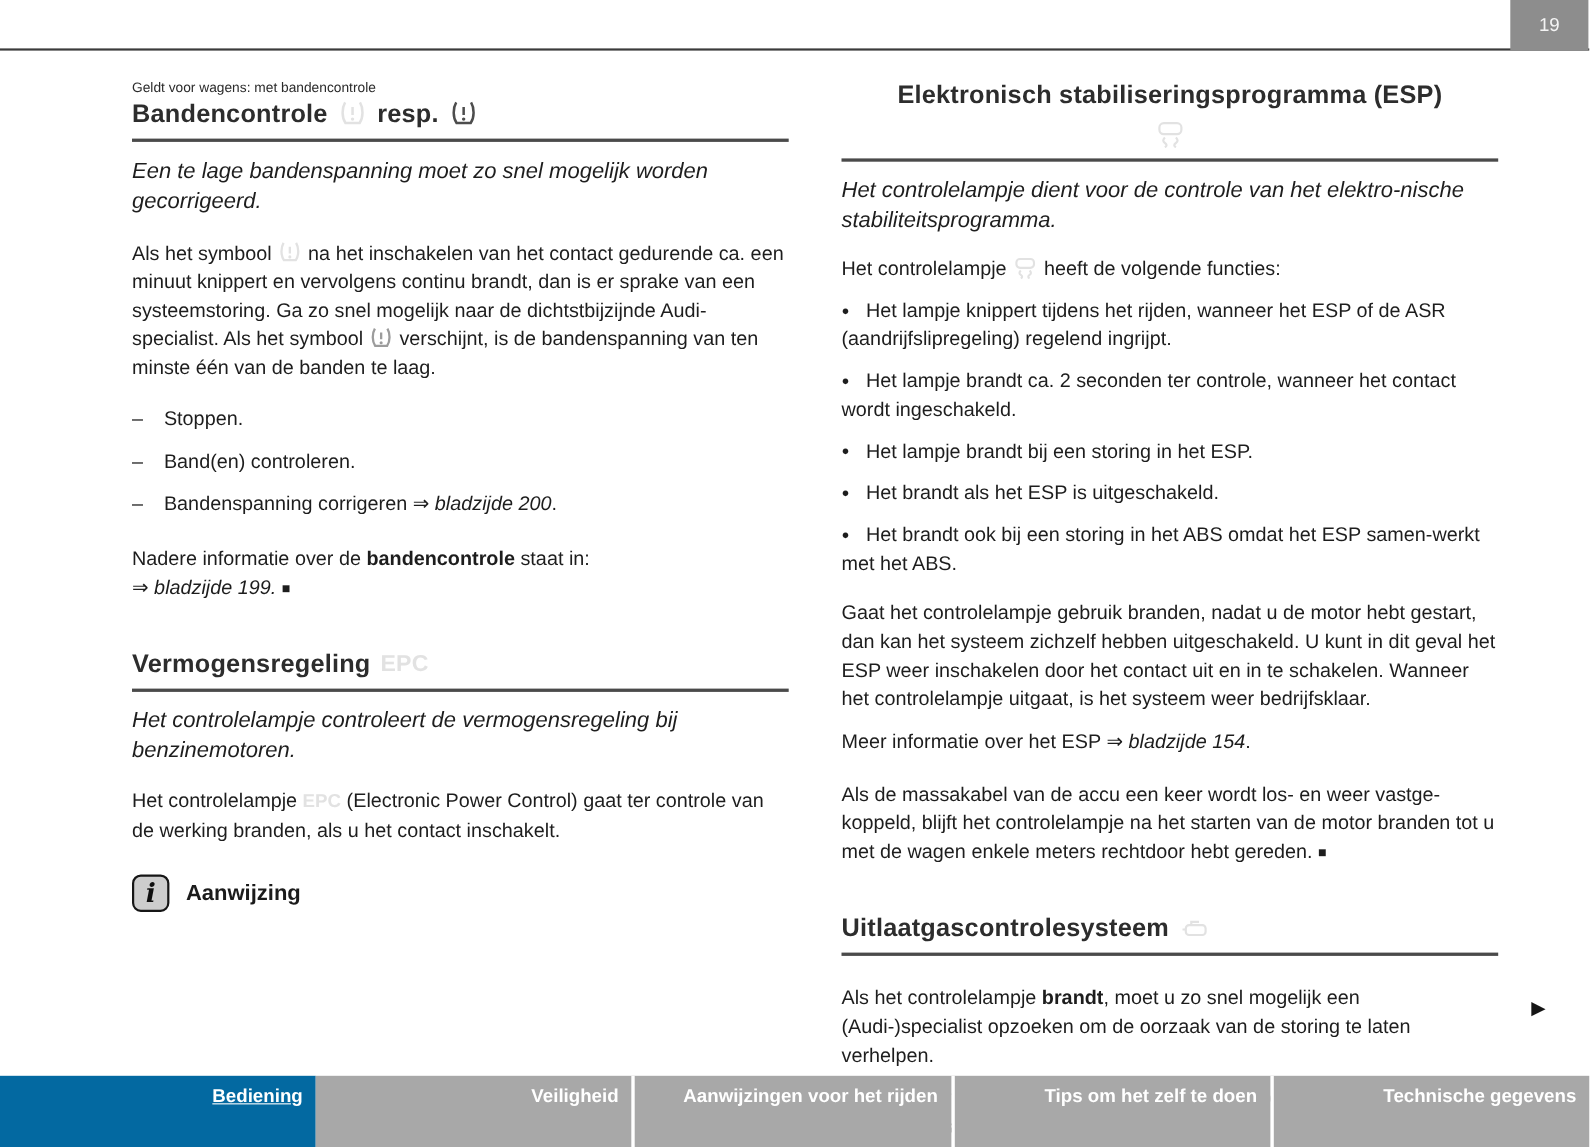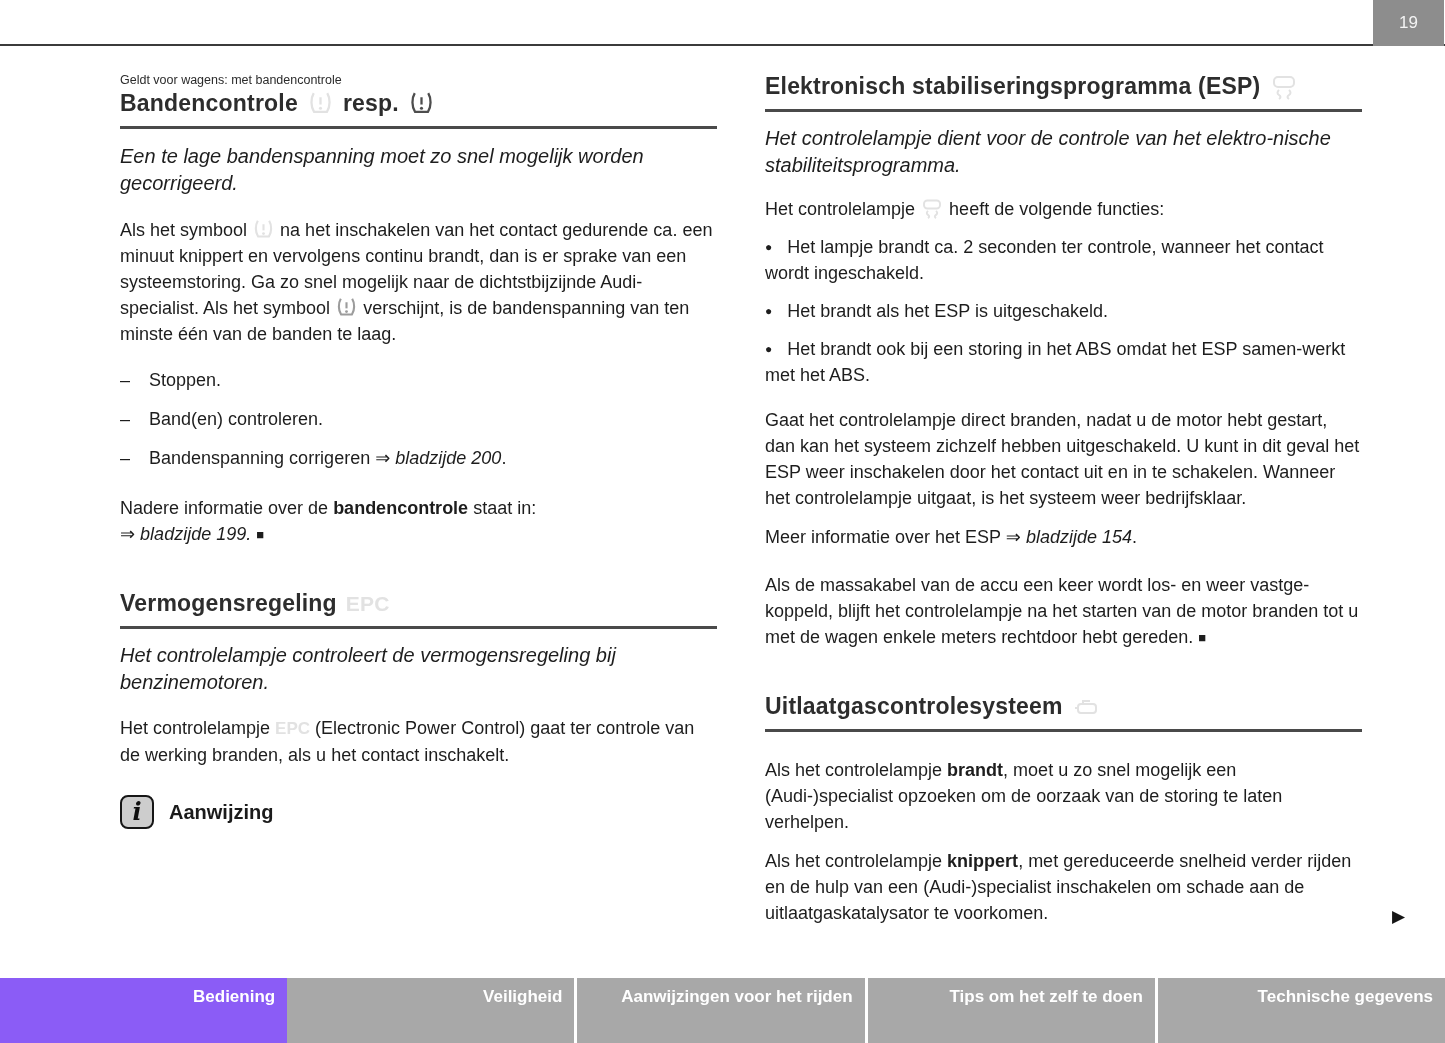--- a/index.html
+++ b/index.html
@@ -17,21 +17,21 @@
   .col{position:absolute;top:46px;width:597px;}
   .col-left{left:120px;}
   .col-right{left:765px;}
 
   .applies-note{font-size:12.5px;color:#2b2b2b;margin-top:27px;}
   .h1{
     font-size:23px;font-weight:bold;color:#2d2d2d;letter-spacing:0.2px;
     border-bottom:3px solid #4a4a4a;padding-bottom:9px;margin:3px 0 0;
     display:flex;align-items:center;gap:9px;
   }
-  .h1.mt{margin-top:27px;}
+  .h1.mt{margin-top:27px;flex-direction:column;}
   .h1.gap-top{margin-top:43px;text-align:center;}
   .lead{font-style:italic;font-size:20px;line-height:27px;margin:14px 0 0;color:#1e1e1e;}
   .body-p{font-size:18px;line-height:26px;margin:20px 0 0;}
   .mt13{margin-top:13px;} .mt15{margin-top:22px;} .mt19{margin-top:19px;}
   .mt24{margin-top:24px;} .mt25{margin-top:25px;} .mt9{margin-top:9px;}
 
   .ghost{color:#e2e2e2;}
   .ghost-mid{color:#9c9c9c;}
   .ghost-text{color:#e2e2e2;font-weight:bold;}
   .icon{display:inline-flex;vertical-align:-4px;}
@@ -59,21 +59,21 @@
 
   .cont-arrow{position:absolute;left:1392px;top:906px;font-size:17px;color:#151515;}
 
   .tabs{position:absolute;left:0;bottom:0;width:1445px;height:65px;display:flex;}
   .tab{
     flex:1 1 0;box-sizing:border-box;background:#a8a8a8;color:#ffffff;
     font-size:17px;font-weight:bold;line-height:20px;text-align:right;
     padding:9px 12px 0 20px;
   }
   .tab + .tab{border-left:3px solid #ffffff;}
-  .tab.active{background:#8b5cf6;}
+  .tab.active{background:#0369a1;text-decoration:underline;}
   .tab.no-sep{border-left:none;}
   b{font-weight:bold;} i{font-style:italic;}
 </style>
 </head>
 <body>
 
 <div class="toprule"></div>
 <div class="pagenum">19</div>
 
 <div class="col col-left">
@@ -193,31 +193,37 @@
         <path d="M9 3 h12 a4 4 0 0 1 4 4 v2 a4 4 0 0 1 -4 4 h-12 a4 4 0 0 1 -4 -4 v-2 a4 4 0 0 1 4 -4 z"></path>
         <path d="M10 16 q-3 3 0 5 q3 2 0 4"></path>
         <path d="M20 16 q3 3 0 5 q-3 2 0 4"></path>
       </svg>
     </span>
     <span>heeft de volgende functies:</span>
   </p>
 
   <div class="bullet-list">
     <div class="bullet-item">
+      <span class="bullet-dot">●</span><span>Het lampje knippert tijdens het rijden, wanneer het ESP of de ASR (aandrijfslipregeling) regelend ingrijpt.</span>
+    </div>
+    <div class="bullet-item">
       <span class="bullet-dot">●</span><span>Het lampje brandt ca. 2 seconden ter controle, wanneer het contact wordt ingeschakeld.</span>
     </div>
     <div class="bullet-item">
+      <span class="bullet-dot">●</span><span>Het lampje brandt bij een storing in het ESP.</span>
+    </div>
+    <div class="bullet-item">
       <span class="bullet-dot">●</span><span>Het brandt als het ESP is uitgeschakeld.</span>
     </div>
     <div class="bullet-item">
       <span class="bullet-dot">●</span><span>Het brandt ook bij een storing in het ABS omdat het ESP samen-werkt met het ABS.</span>
     </div>
   </div>
 
-  <p class="body-p mt19">Gaat het controlelampje direct branden, nadat u de motor hebt gestart, dan kan het systeem zichzelf hebben uitgeschakeld. U kunt in dit geval het ESP weer inschakelen door het contact uit en in te schakelen. Wanneer het controlelampje uitgaat, is het systeem weer bedrijfsklaar.</p>
+  <p class="body-p mt19">Gaat het controlelampje gebruik branden, nadat u de motor hebt gestart, dan kan het systeem zichzelf hebben uitgeschakeld. U kunt in dit geval het ESP weer inschakelen door het contact uit en in te schakelen. Wanneer het controlelampje uitgaat, is het systeem weer bedrijfsklaar.</p>
 
   <p class="body-p mt13">
     <span>Meer informatie over het ESP</span>
     <span class="arrow-glyph">⇒</span>
     <i>bladzijde 154</i><span>.</span>
   </p>
 
   <p class="body-p mt15">
     <span>Als de massakabel van de accu een keer wordt los- en weer vastge-koppeld, blijft het controlelampje na het starten van de motor branden tot u met de wagen enkele meters rechtdoor hebt gereden.</span>
     <span class="endmark">■</span>

